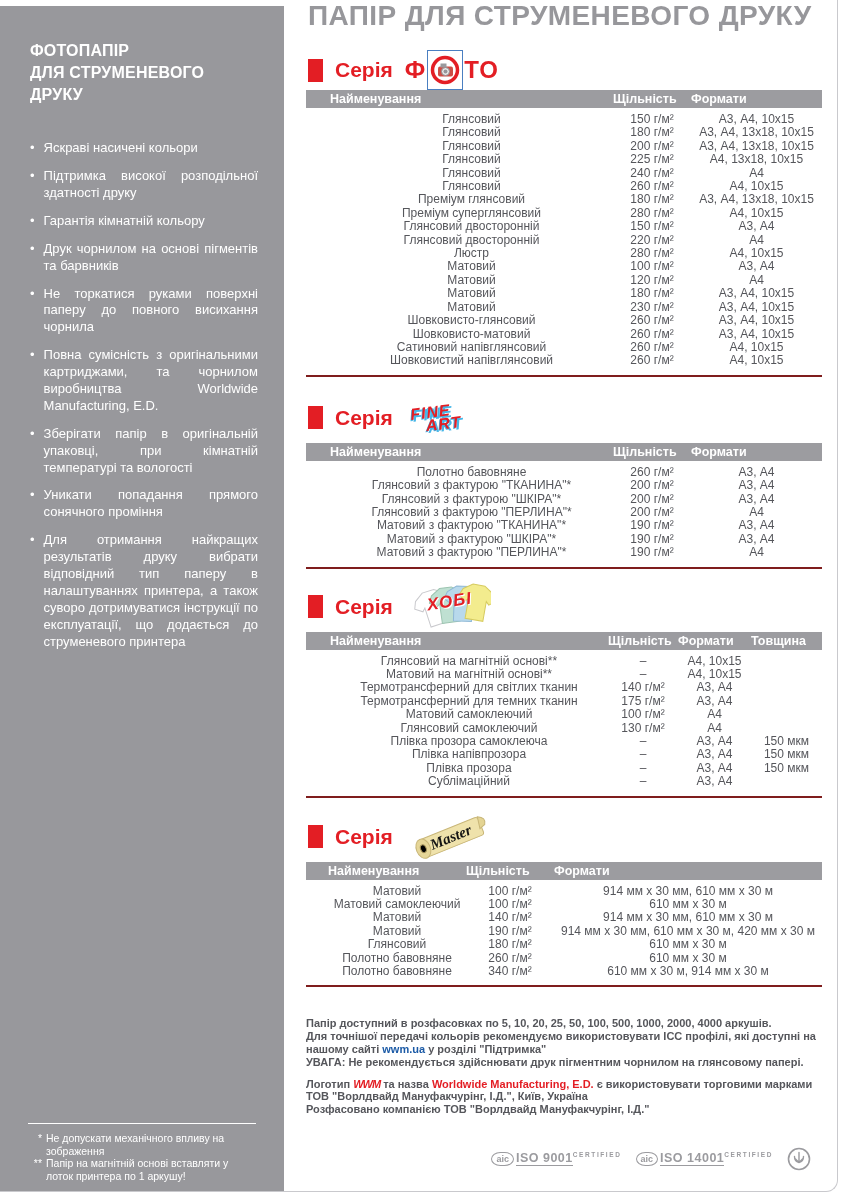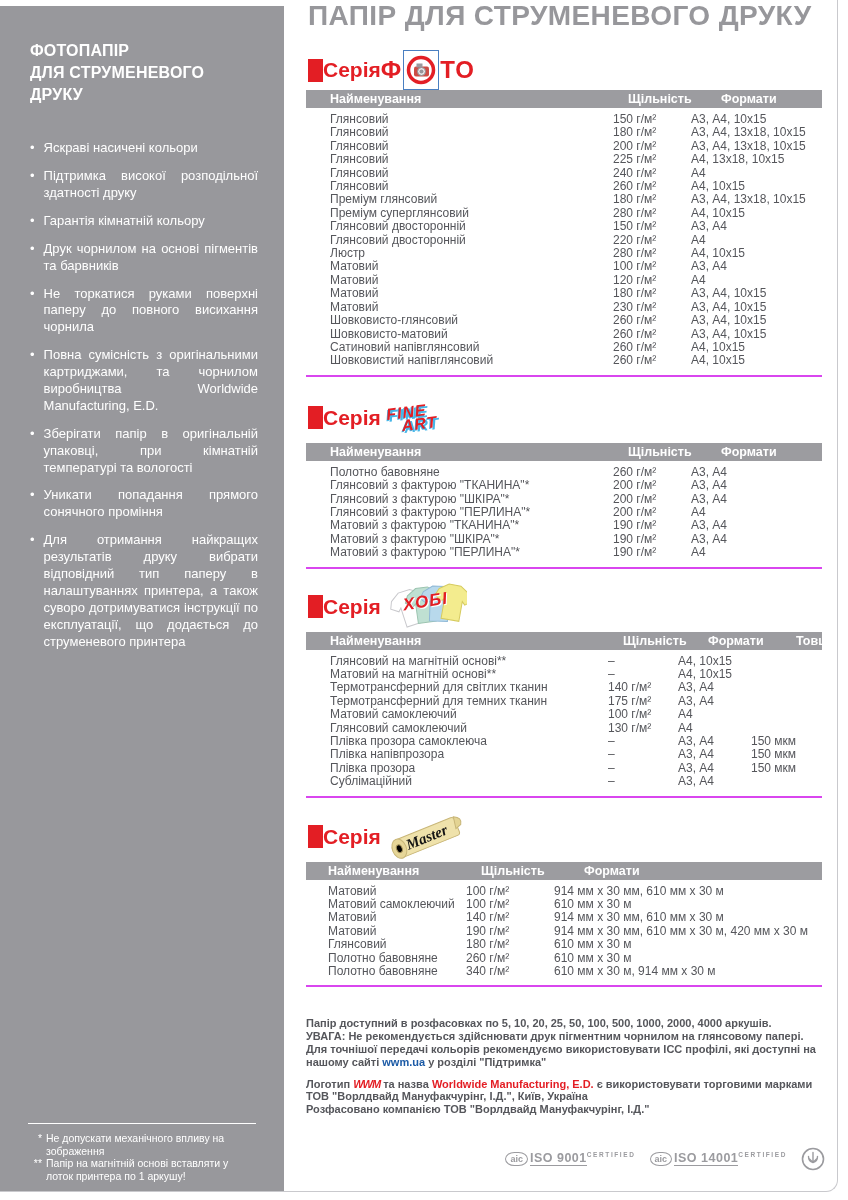--- a/index.html
+++ b/index.html
@@ -16,58 +16,58 @@
   .bullets .dot{flex:0 0 auto;font-size:13px;line-height:1.25;}
   .sidebar-notes{position:absolute;left:28px;right:28px;bottom:14px;border-top:1px solid #fff;
                  padding-top:8px;font-size:10.5px;line-height:1.22;}
   .fnote{display:flex;gap:4px;}
   .fnote .mark{flex:0 0 14px;text-align:right;}
 
   
   .main{position:absolute;left:284px;top:0;right:0;bottom:0;padding-left:22px;box-sizing:border-box;}
   .main-title{margin:0 0 0 2px;color:#97979b;font-size:28px;font-weight:700;letter-spacing:.4px;}
 
-  .series{display:flex;align-items:center;margin-left:2px;}
+  .series{display:flex;align-items:center;gap:12px;margin-left:2px;}
   .series.s1{height:40px;margin-top:18px;}
   .series.s2{height:50px;margin-top:16px;}
   .series.s3{height:50px;margin-top:13px;}
   .series.s4{height:50px;margin-top:14px;}
   .red-square{width:15px;height:23px;background:#e31e24;}
   .series-label{color:#e31e24;font-size:21px;font-weight:700;}
 
   
   .foto-logo{display:flex;align-items:center;color:#e31e24;font-weight:700;font-size:24px;letter-spacing:1px;}
   .cam-box{width:34px;height:38px;border:1px solid #4a7fc1;display:flex;align-items:center;justify-content:center;margin:0 1px;}
   .fineart{transform:rotate(-7deg);font-style:italic;font-weight:700;color:#e31e24;font-size:16px;line-height:13px;
            letter-spacing:1px;text-shadow:2px 2px 0 #45b6e8,-1px 1px 0 #45b6e8;margin-left:6px;}
   .fineart .l2{display:block;margin-left:14px;}
   .hobi{position:relative;width:86px;height:50px;}
   .hobi .word{position:absolute;left:22px;top:10px;transform:rotate(-9deg);color:#e31e24;font-weight:700;
               font-style:italic;font-size:17px;letter-spacing:1px;text-shadow:1px 1px 0 #fff;}
   .masterlogo{position:relative;width:92px;height:50px;}
 
   
   .table{width:516px;}
-  .thead{display:grid;background:#9c9ca0;color:#fff;font-weight:700;font-size:12.5px;height:18px;align-items:center;gap:15px;}
-  .tbody{padding:5px 0 7px 0;border-bottom:2px solid #d946ef;}
+  .thead{display:grid;background:#9c9ca0;color:#fff;font-weight:700;font-size:12.5px;height:18px;align-items:center;}
+  .tbody{padding:5px 0 7px 0;border-bottom:2px solid #7f1d1d;text-align:center;}
   .trow{display:grid;font-size:12px;line-height:13.4px;color:#55565b;}
   .tcell{white-space:nowrap;overflow:visible;}
   .g3{grid-template-columns:283px 78px auto;padding-left:24px;}
   .g4{grid-template-columns:278px 70px 73px auto;padding-left:24px;}
   .gm{grid-template-columns:138px 88px auto;padding-left:22px;}
 
   
   .notes{margin-top:30px;width:524px;font-size:11px;font-weight:700;color:#55565b;line-height:12.8px;}
   .legal{margin-top:9px;width:524px;font-size:11px;font-weight:700;color:#55565b;line-height:12.8px;}
   .link{color:#1b5aa6;cursor:pointer;}
   .red-b{color:#e31e24;margin-top:17px;}
   .wwm-word{color:#e31e24;font-style:italic;letter-spacing:-1px;}
 
   
-  .badges{position:absolute;right:12px;bottom:20px;display:flex;align-items:center;gap:14px;color:#9b9b9f;}
+  .badges{position:absolute;right:26px;bottom:20px;display:flex;align-items:center;gap:14px;color:#9b9b9f;}
   .badge{display:flex;align-items:center;gap:2px;}
   .aic{border:1.5px solid #9b9b9f;border-radius:50%/60%;font-size:9px;font-weight:700;padding:1px 4px;}
   .iso-stack{display:flex;flex-direction:row;line-height:1;}
   .iso-top{font-size:12.5px;font-weight:700;border-bottom:1.5px solid #9b9b9f;letter-spacing:.5px;}
   .iso-sub{font-size:6.5px;letter-spacing:1.6px;font-weight:700;}
 </style>
 </head>
 <body>
 
 <div class="sheet">
@@ -458,22 +458,22 @@
               <div class="tcell">Полотно бавовняне</div>
               <div class="tcell">340 г/м²</div>
               <div class="tcell">610 мм х 30 м, 914 мм х 30 м</div>
             </div>
           </div>
       </div>
     </div>
 
     <div class="notes">
       <div>Папір доступний в розфасовках по 5, 10, 20, 25, 50, 100, 500, 1000, 2000, 4000 аркушів.</div>
+      <div><span>Для точнішої передачі кольорів рекомендуємо використовувати ICC профілі, які доступні на нашому сайті </span><span class="link">wwm.ua</span><span> у розділі "Підтримка"</span></div>
       <div>УВАГА: Не рекомендується здійснювати друк пігментним чорнилом на глянсовому папері.</div>
-      <div><span>Для точнішої передачі кольорів рекомендуємо використовувати ICC профілі, які доступні на нашому сайті </span><span class="link">wwm.ua</span><span> у розділі "Підтримка"</span></div>
     </div>
 
     <div class="legal">
       <div><span>Логотип </span><span class="wwm-word">WWM</span><span> та назва </span><span class="red-b">Worldwide Manufacturing, E.D.</span><span> є використовувати торговими марками</span></div>
       <div>ТОВ "Ворлдвайд Мануфакчурінг, І.Д.", Київ, Україна</div>
       <div>Розфасовано компанією ТОВ "Ворлдвайд Мануфакчурінг, І.Д."</div>
     </div>
   </div>
 
   <div class="badges">

